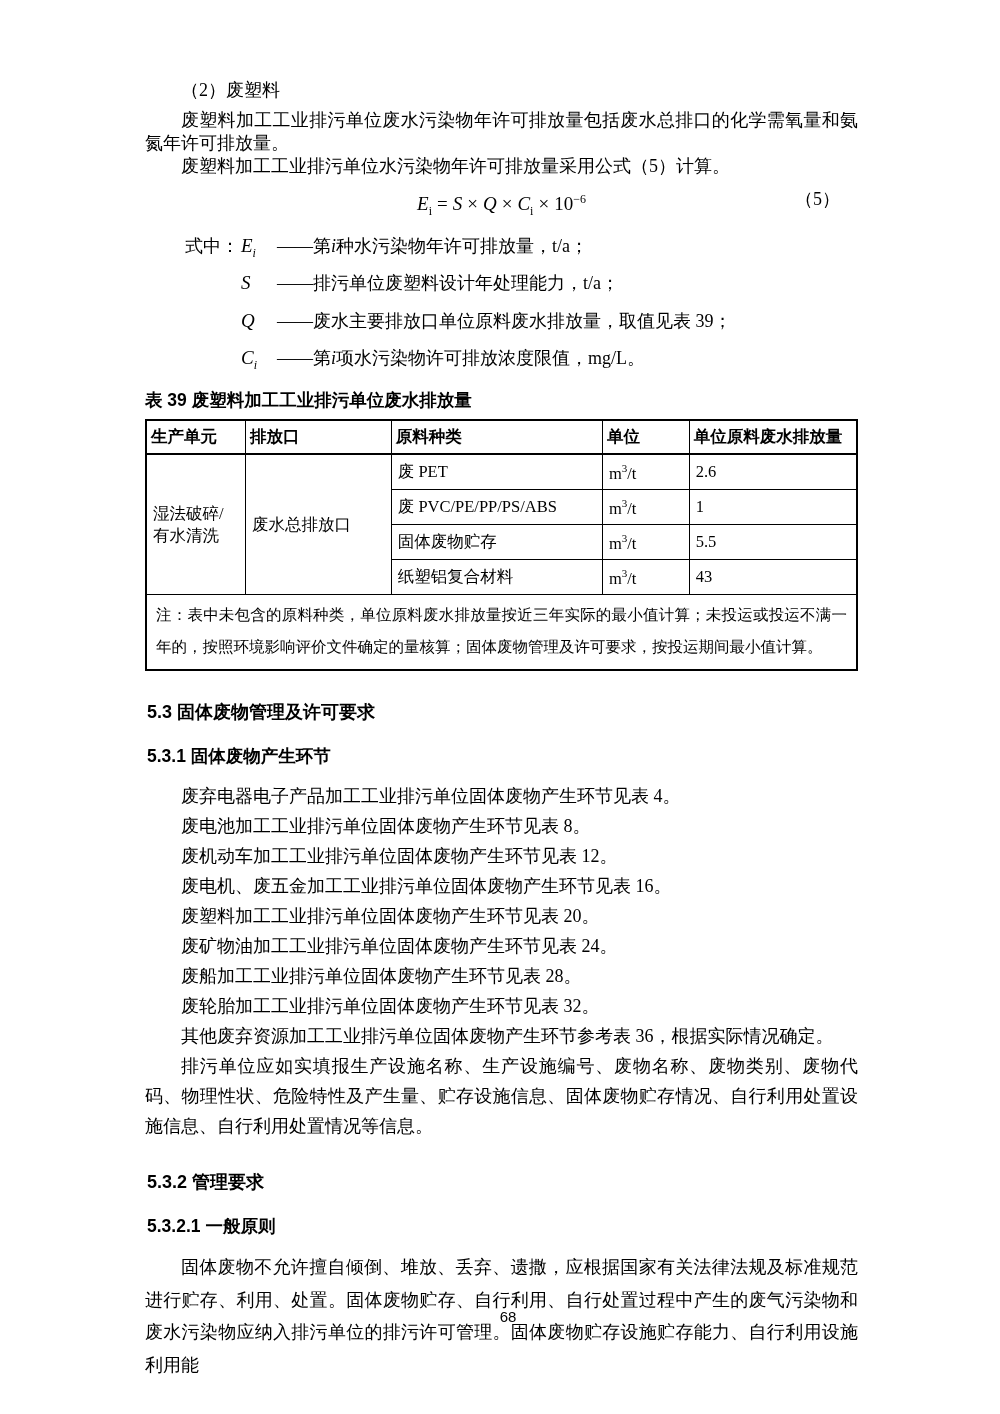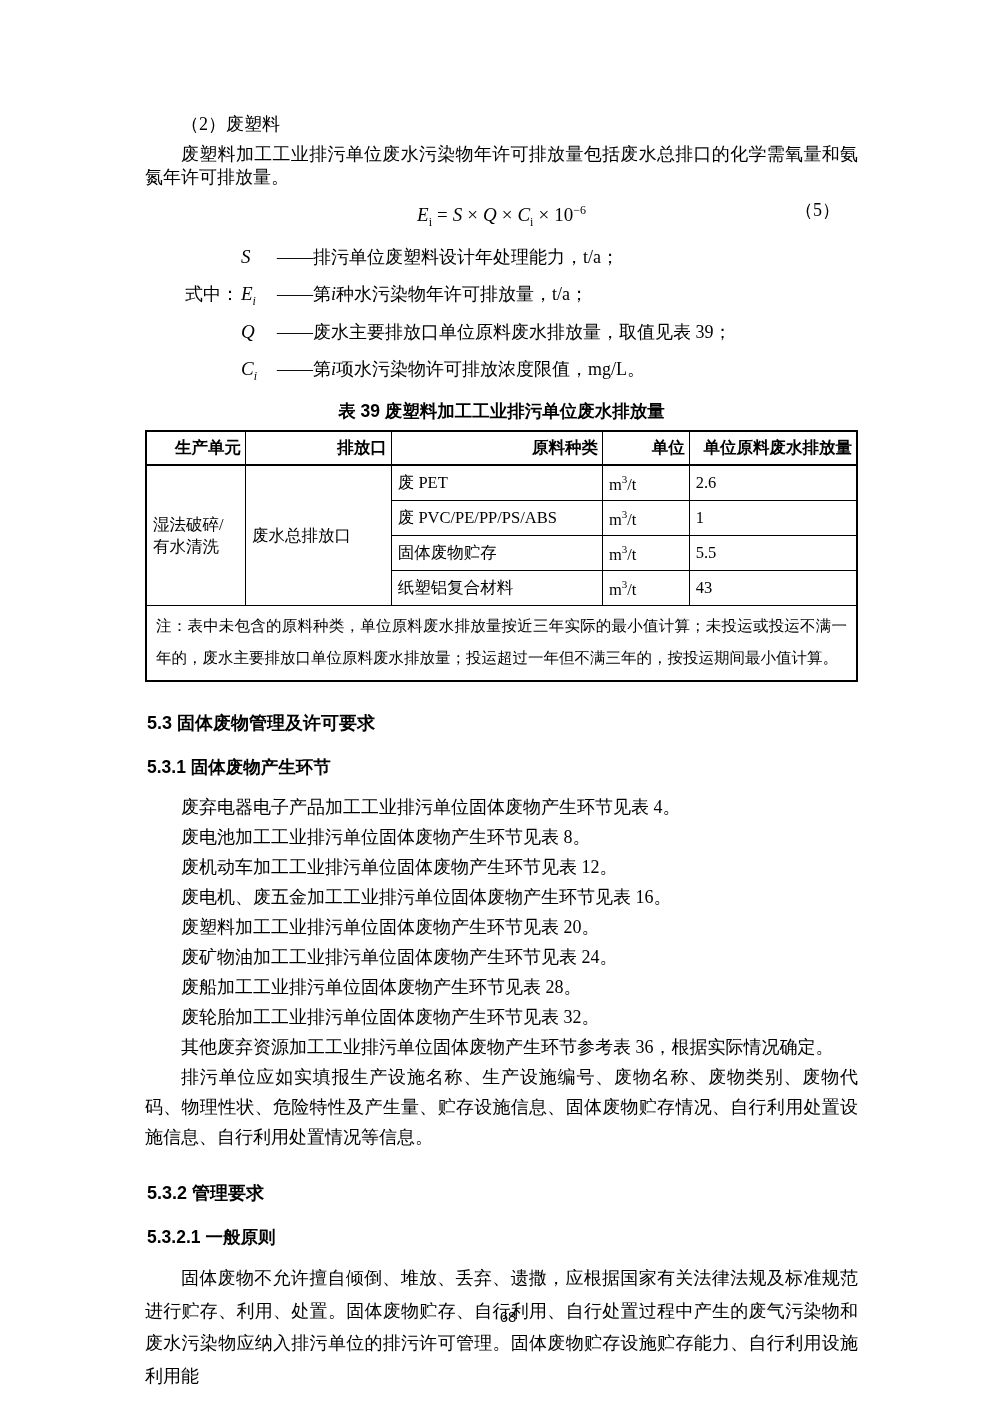--- a/index.html
+++ b/index.html
@@ -1,47 +1,47 @@
 <!DOCTYPE html>
 <html><head>
 <meta charset="utf-8">
 <style>
   html,body{margin:0;padding:0;background:#ffffff;}
   .page{
     width:1000px;height:1414px;margin:0 auto;background:#ffffff;color:#000;
     font-family:"Liberation Serif","DejaVu Serif",serif;
     position:relative;box-sizing:border-box;
-    padding:108px 142px 0 145px;
+    padding:74px 142px 0 145px;
   }
   .body-p{font-size:18px;line-height:23px;margin:0;text-align:justify;}
   .indent{text-indent:2em;}
   .item-heading{font-size:18px;line-height:33px;margin:0 0 2px 0;text-indent:2em;}
   
   .formula-row{position:relative;text-align:center;font-size:19px;line-height:36px;margin:3px 0 2px 0;}
   .formula-row em{font-style:italic;font-family:"Liberation Serif",serif;}
   .formula-row sub{font-size:12px;}
   .formula-row sup{font-size:12px;}
   .f-op{margin:0 5px;}
   .formula-label{position:absolute;right:18px;top:0;font-size:18px;}
   
   .where-block{font-size:18px;line-height:30.5px;padding-left:40px;margin:2px 0 4px 0;}
   .where-line{white-space:nowrap;}
   .where-lead{display:inline-block;width:56px;}
   .where-var{display:inline-block;width:36px;font-style:italic;font-size:19px;}
   .where-var sub{font-size:12px;font-style:italic;}
   
   .table-title{
     font-family:"Liberation Sans","DejaVu Sans",sans-serif;font-weight:bold;
-    font-size:17.5px;text-align:center;margin:8px 0 7px 0;
+    font-size:17.5px;text-align:left;margin:8px 0 7px 0;
   }
   table.t39{border-collapse:collapse;width:100%;table-layout:fixed;border:2px solid #000;}
   table.t39 th{
     font-family:Liberation Serif, serif;font-weight:bold;
     font-size:16.5px;border:1px solid #000;border-bottom:2px solid #000;
-    height:30px;padding:1px 4px;text-align:right;vertical-align:middle;
+    height:30px;padding:1px 4px;text-align:left;vertical-align:middle;
   }
   table.t39 td{
     font-size:16.5px;border:1px solid #000;height:32px;padding:1px 6px;
     text-align:left;vertical-align:middle;
   }
   table.t39 td sup{font-size:11px;}
   table.t39 td.note-cell{
     font-size:15.5px;line-height:32px;text-align:justify;padding:4px 9px 6px 9px;height:auto;
   }
   .col1{width:14%;}.col2{width:20.5%;}.col3{width:29.7%;}.col4{width:12.2%;}.col5{width:23.6%;}
@@ -62,32 +62,33 @@
   }
 </style>
 </head>
 <body>
 
 <div class="page">
 
   <p class="item-heading">（2）废塑料</p>
 
   <p class="body-p indent">废塑料加工工业排污单位废水污染物年许可排放量包括废水总排口的化学需氧量和氨氮年许可排放量。</p>
+  <p class="body-p indent">废塑料加工工业排污单位水污染物年许可排放量采用公式（5）计算。</p>
 
   <div class="formula-row">
     <span><em>E</em><sub>i</sub><span class="f-op">=</span><em>S</em><span class="f-op">×</span><em>Q</em><span class="f-op">×</span><em>C</em><sub>i</sub><span class="f-op">×</span><span>10</span><sup>−6</sup></span>
     <span class="formula-label">（5）</span>
   </div>
 
   <div class="where-block">
     <div class="where-line">
-      <span class="where-lead"></span><span class="where-var"><em>S</em><sub></sub></span><span><span>——排污单位废塑料设计年处理能力，t/a；</span><em></em><span></span></span>
+      <span class="where-lead">式中：</span><span class="where-var"><em>E</em><sub>i</sub></span><span><span>——第</span><em>i</em><span>种水污染物年许可排放量，t/a；</span></span>
     </div>
     <div class="where-line">
-      <span class="where-lead">式中：</span><span class="where-var"><em>E</em><sub>i</sub></span><span><span>——第</span><em>i</em><span>种水污染物年许可排放量，t/a；</span></span>
+      <span class="where-lead"></span><span class="where-var"><em>S</em><sub></sub></span><span><span>——排污单位废塑料设计年处理能力，t/a；</span><em></em><span></span></span>
     </div>
     <div class="where-line">
       <span class="where-lead"></span><span class="where-var"><em>Q</em><sub></sub></span><span><span>——废水主要排放口单位原料废水排放量，取值见表 39；</span><em></em><span></span></span>
     </div>
     <div class="where-line">
       <span class="where-lead"></span><span class="where-var"><em>C</em><sub>i</sub></span><span><span>——第</span><em>i</em><span>项水污染物许可排放浓度限值，mg/L。</span></span>
     </div>
   </div>
 
   <p class="table-title">表 39  废塑料加工工业排污单位废水排放量</p>
@@ -126,21 +127,21 @@
         <td>固体废物贮存</td>
         <td><span>m</span><sup>3</sup><span>/t</span></td>
         <td>5.5</td>
       </tr>
       <tr>
         <td>纸塑铝复合材料</td>
         <td><span>m</span><sup>3</sup><span>/t</span></td>
         <td>43</td>
       </tr>
       <tr>
-        <td class="note-cell" colspan="5">注：表中未包含的原料种类，单位原料废水排放量按近三年实际的最小值计算；未投运或投运不满一年的，废水主要排放口单位原料废水排放量；投运超过一年但不满三年的，按投运期间最小值计算。</td>
+        <td class="note-cell" colspan="5">注：表中未包含的原料种类，单位原料废水排放量按近三年实际的最小值计算；未投运或投运不满一年的，按照环境影响评价文件确定的量核算；固体废物管理及许可要求，按投运期间最小值计算。</td>
       </tr>
     </tbody>
   </table>
 
   <h2 class="h2">5.3 固体废物管理及许可要求</h2>
   <h3 class="h3">5.3.1 固体废物产生环节</h3>
 
   <p class="list-p">废弃电器电子产品加工工业排污单位固体废物产生环节见表 4。</p>
   <p class="list-p">废电池加工工业排污单位固体废物产生环节见表 8。</p>
   <p class="list-p">废机动车加工工业排污单位固体废物产生环节见表 12。</p>

